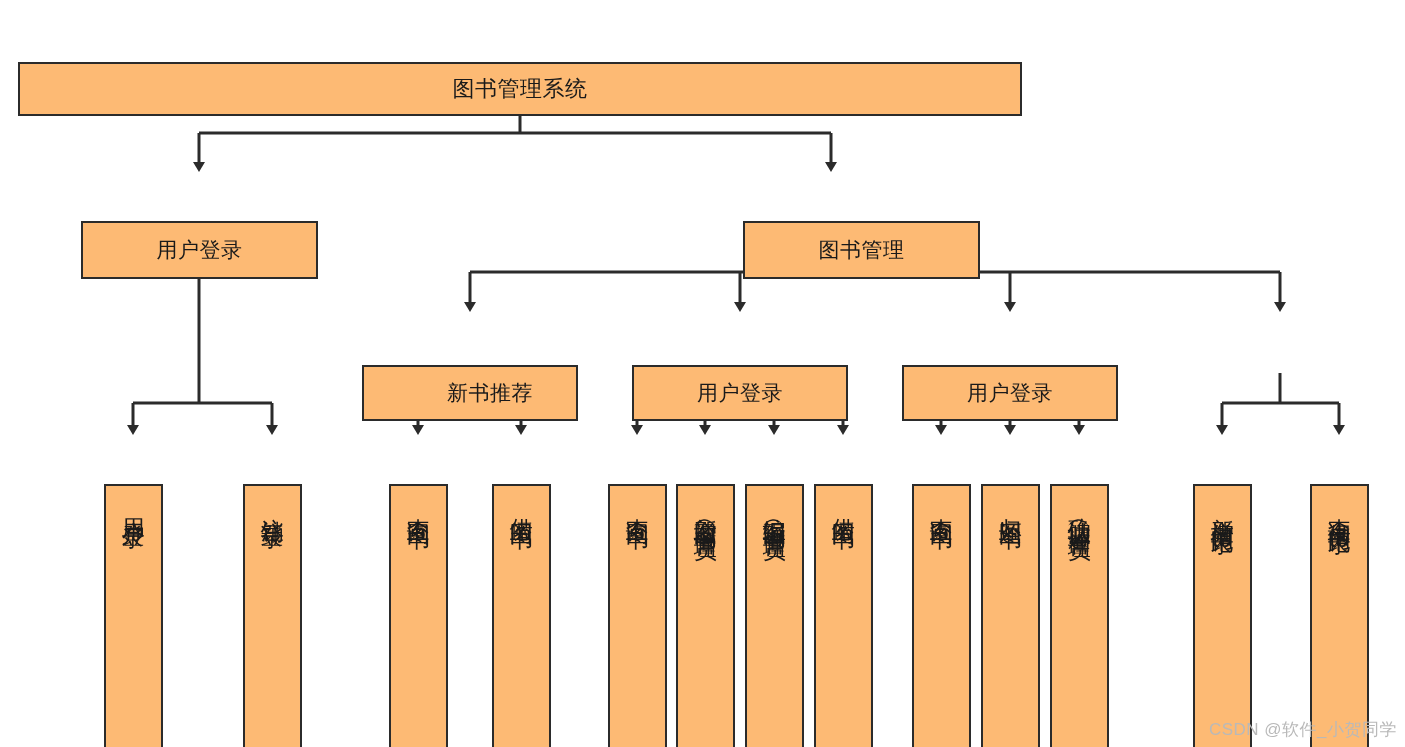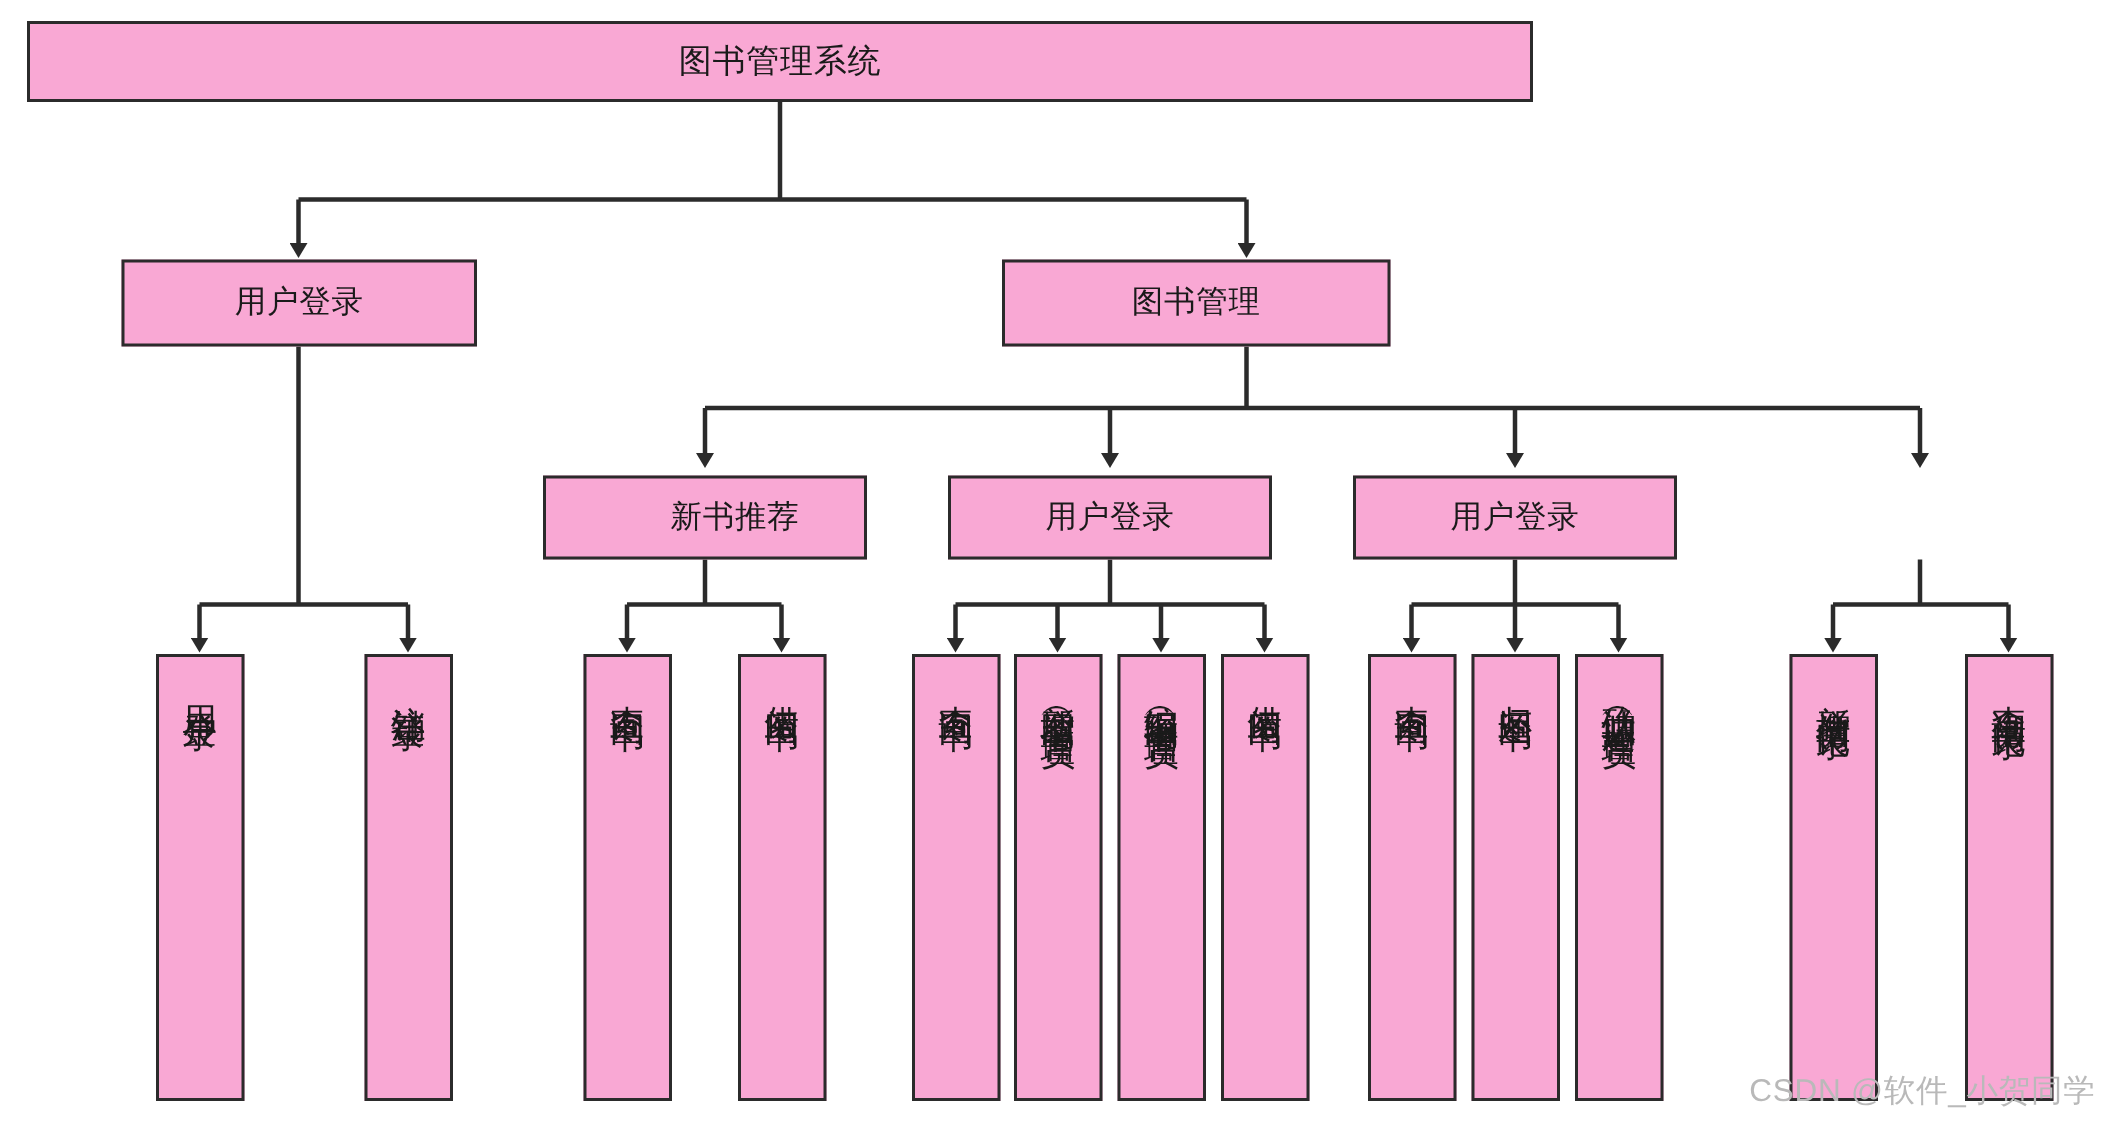--- a/index.html
+++ b/index.html
@@ -6,26 +6,27 @@
   body{
     width:1405px;height:747px;position:relative;overflow:hidden;
     font-family:"Liberation Sans","DejaVu Sans",sans-serif;
     background:#ffffff;
   }
   #diagram-canvas{position:absolute;left:0;top:0;width:1405px;height:747px;}
   svg#edges{position:absolute;left:0;top:0;width:1405px;height:747px;}
   .node{
     position:absolute;
     box-sizing:border-box;
-    background:#f9a8d4;
+    background:#fdba74;
     border:2px solid #2b2b2b;
     display:flex;
     align-items:center;
     justify-content:center;
     color:#1a1a1a;
+    margin-top:48px;
   }
   .node-label{
     display:block;
     text-align:center;
     line-height:1.18;
     white-space:nowrap;
     letter-spacing:0.5px;
   }
   .node.horizontal .node-label{
     font-size:21px;
@@ -41,21 +42,21 @@
     text-orientation:upright;
     font-size:23px;
     line-height:1.06;
     letter-spacing:3px;
     white-space:nowrap;
   }
   .watermark{
     position:absolute;
     right:8px;
     bottom:6px;
-    font-size:21px;
+    font-size:17px;
     color:#b9b9b9;
     letter-spacing:0.5px;
     white-space:nowrap;
     z-index:5;
   }
 </style>
 </head>
 <body>
 
 <div id="diagram-canvas">
@@ -110,21 +111,21 @@
     </g>
   </svg>
 
   <div class="node root horizontal" style="left:18px;top:14px;width:1004px;height:54px;">
     <span class="node-label">图书管理系统</span>
   </div>
 
   <div class="node horizontal" style="left:81px;top:173px;width:237px;height:58px;">
     <span class="node-label">用户登录</span>
   </div>
-  <div class="node horizontal" style="left:668px;top:173px;width:259px;height:58px;">
+  <div class="node horizontal" style="left:743px;top:173px;width:237px;height:58px;">
     <span class="node-label">图书管理</span>
   </div>
 
   <div class="node horizontal" style="left:362px;top:317px;width:216px;height:56px;padding-left:40px;">
     <span class="node-label">新书推荐</span>
   </div>
   <div class="node horizontal" style="left:632px;top:317px;width:216px;height:56px;">
     <span class="node-label">用户登录</span>
   </div>
   <div class="node horizontal" style="left:902px;top:317px;width:216px;height:56px;">

